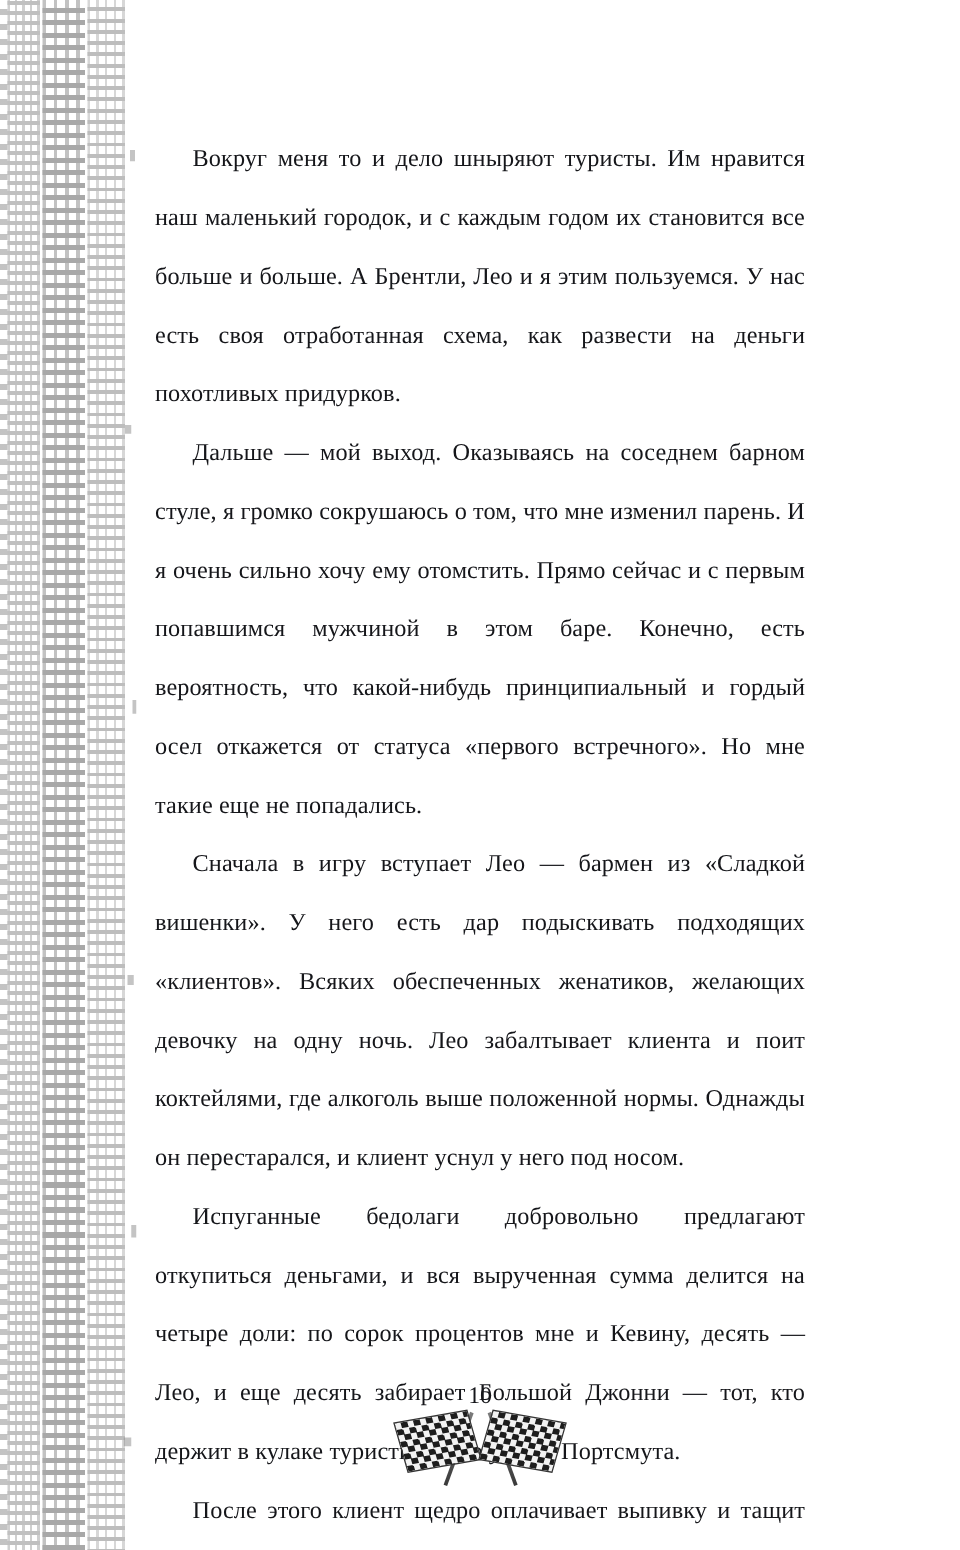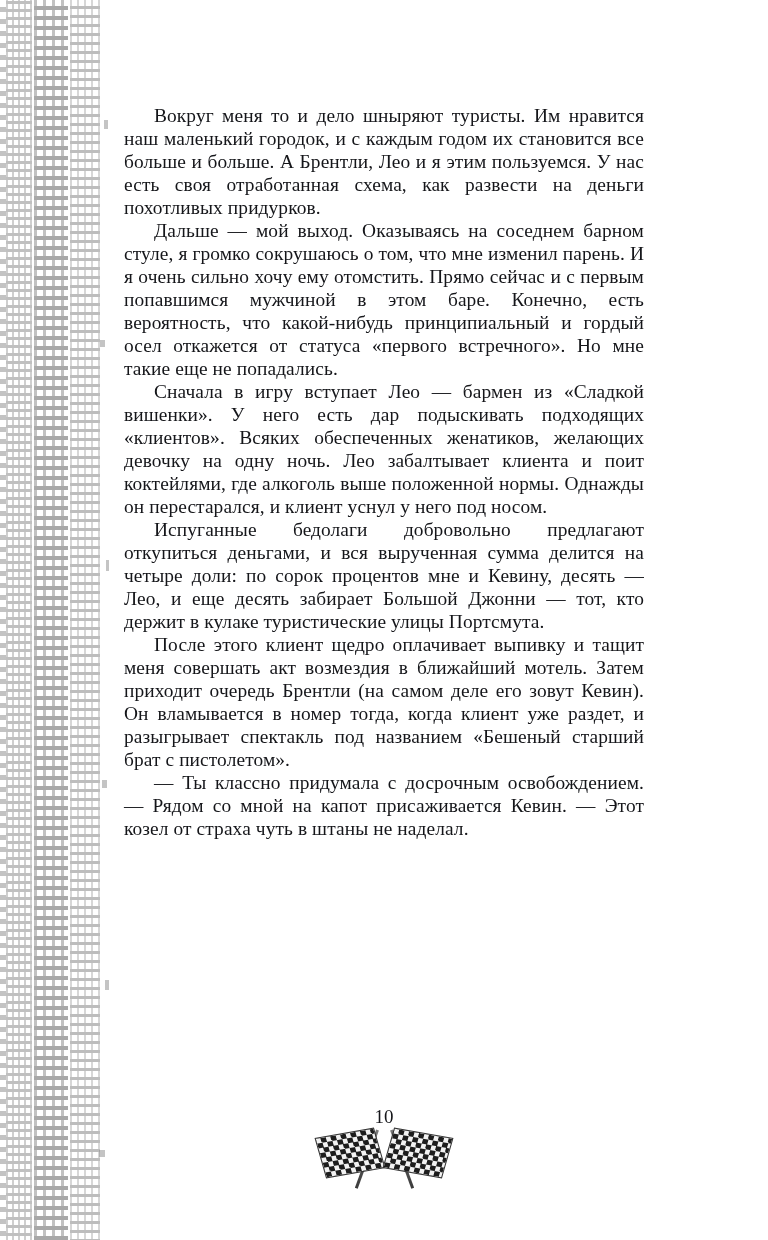--- a/index.html
+++ b/index.html
@@ -72,21 +72,21 @@
     position: absolute;
     left: 124px;
     top: 104px;
     width: 520px;
   }
   .para {
     margin: 0 0 0 0;
     text-indent: 30px;
     text-align: justify;
     font-size: 19.4px;
-    line-height: 23px;
+    line-height: 47px;
     color: #15161a;
     letter-spacing: 0.1px;
     -webkit-hyphens: manual;
     hyphens: manual;
   }
 
   
   .footer {
     position: absolute;
     left: 0;

